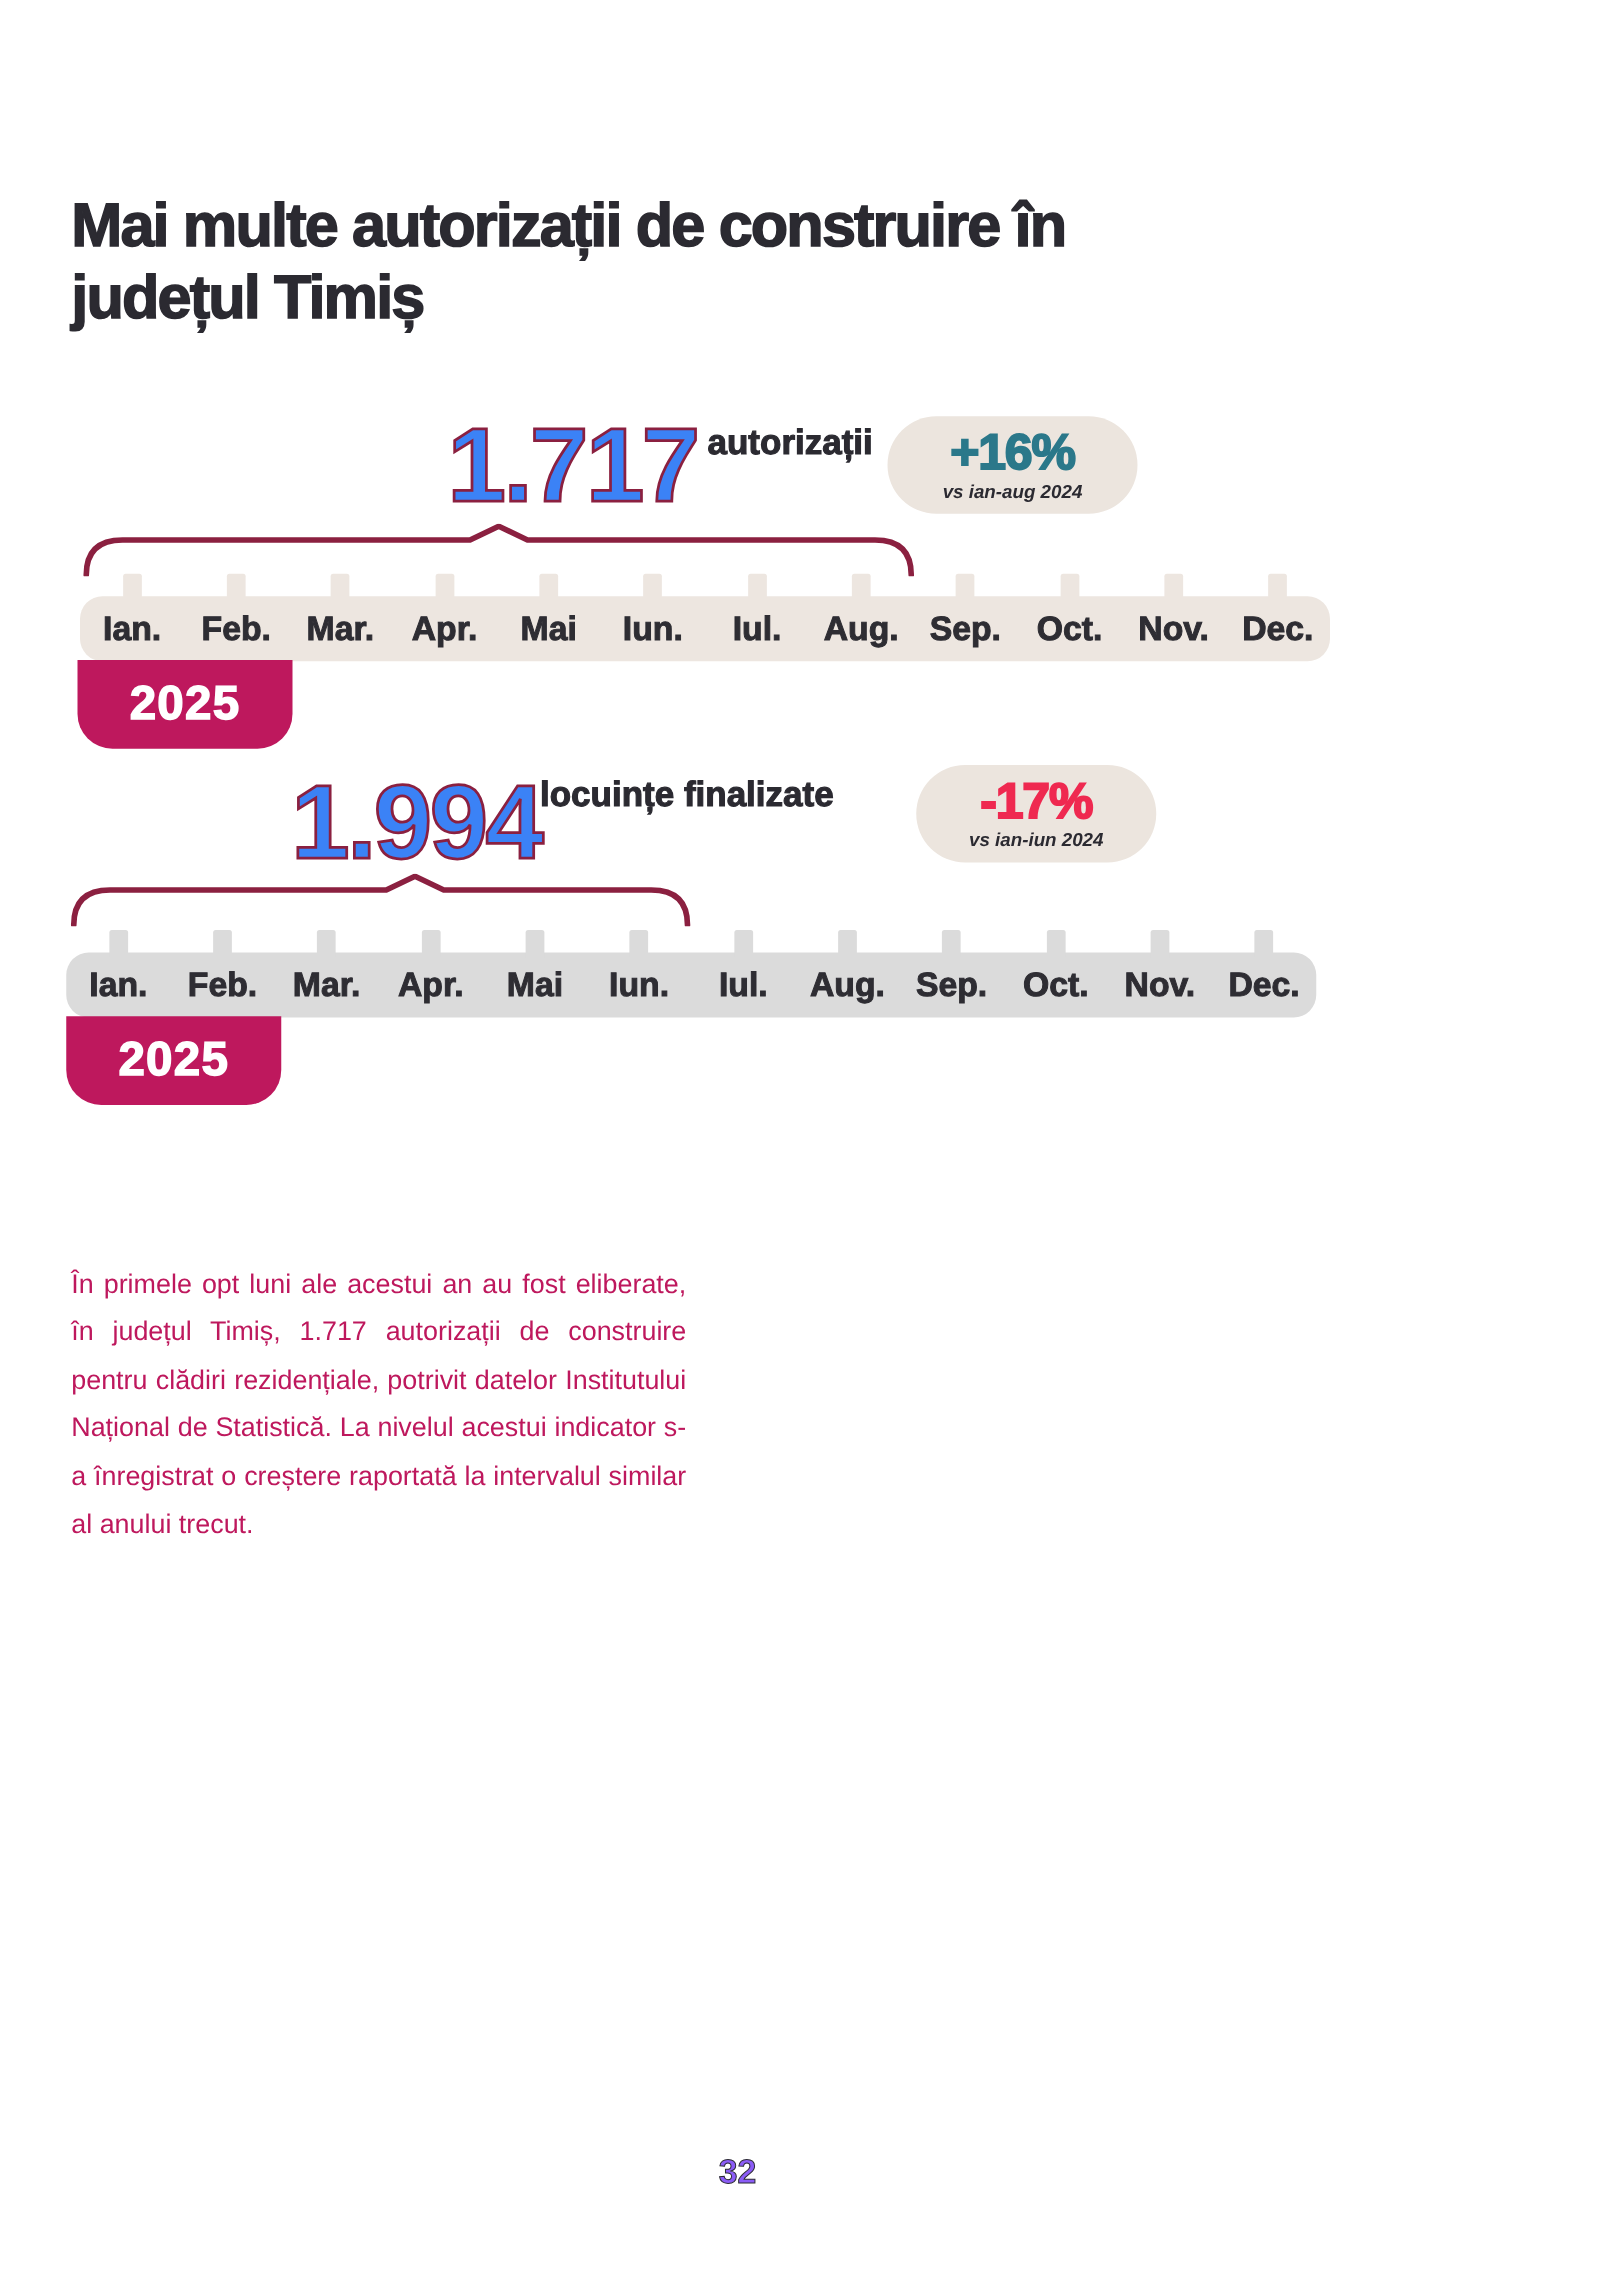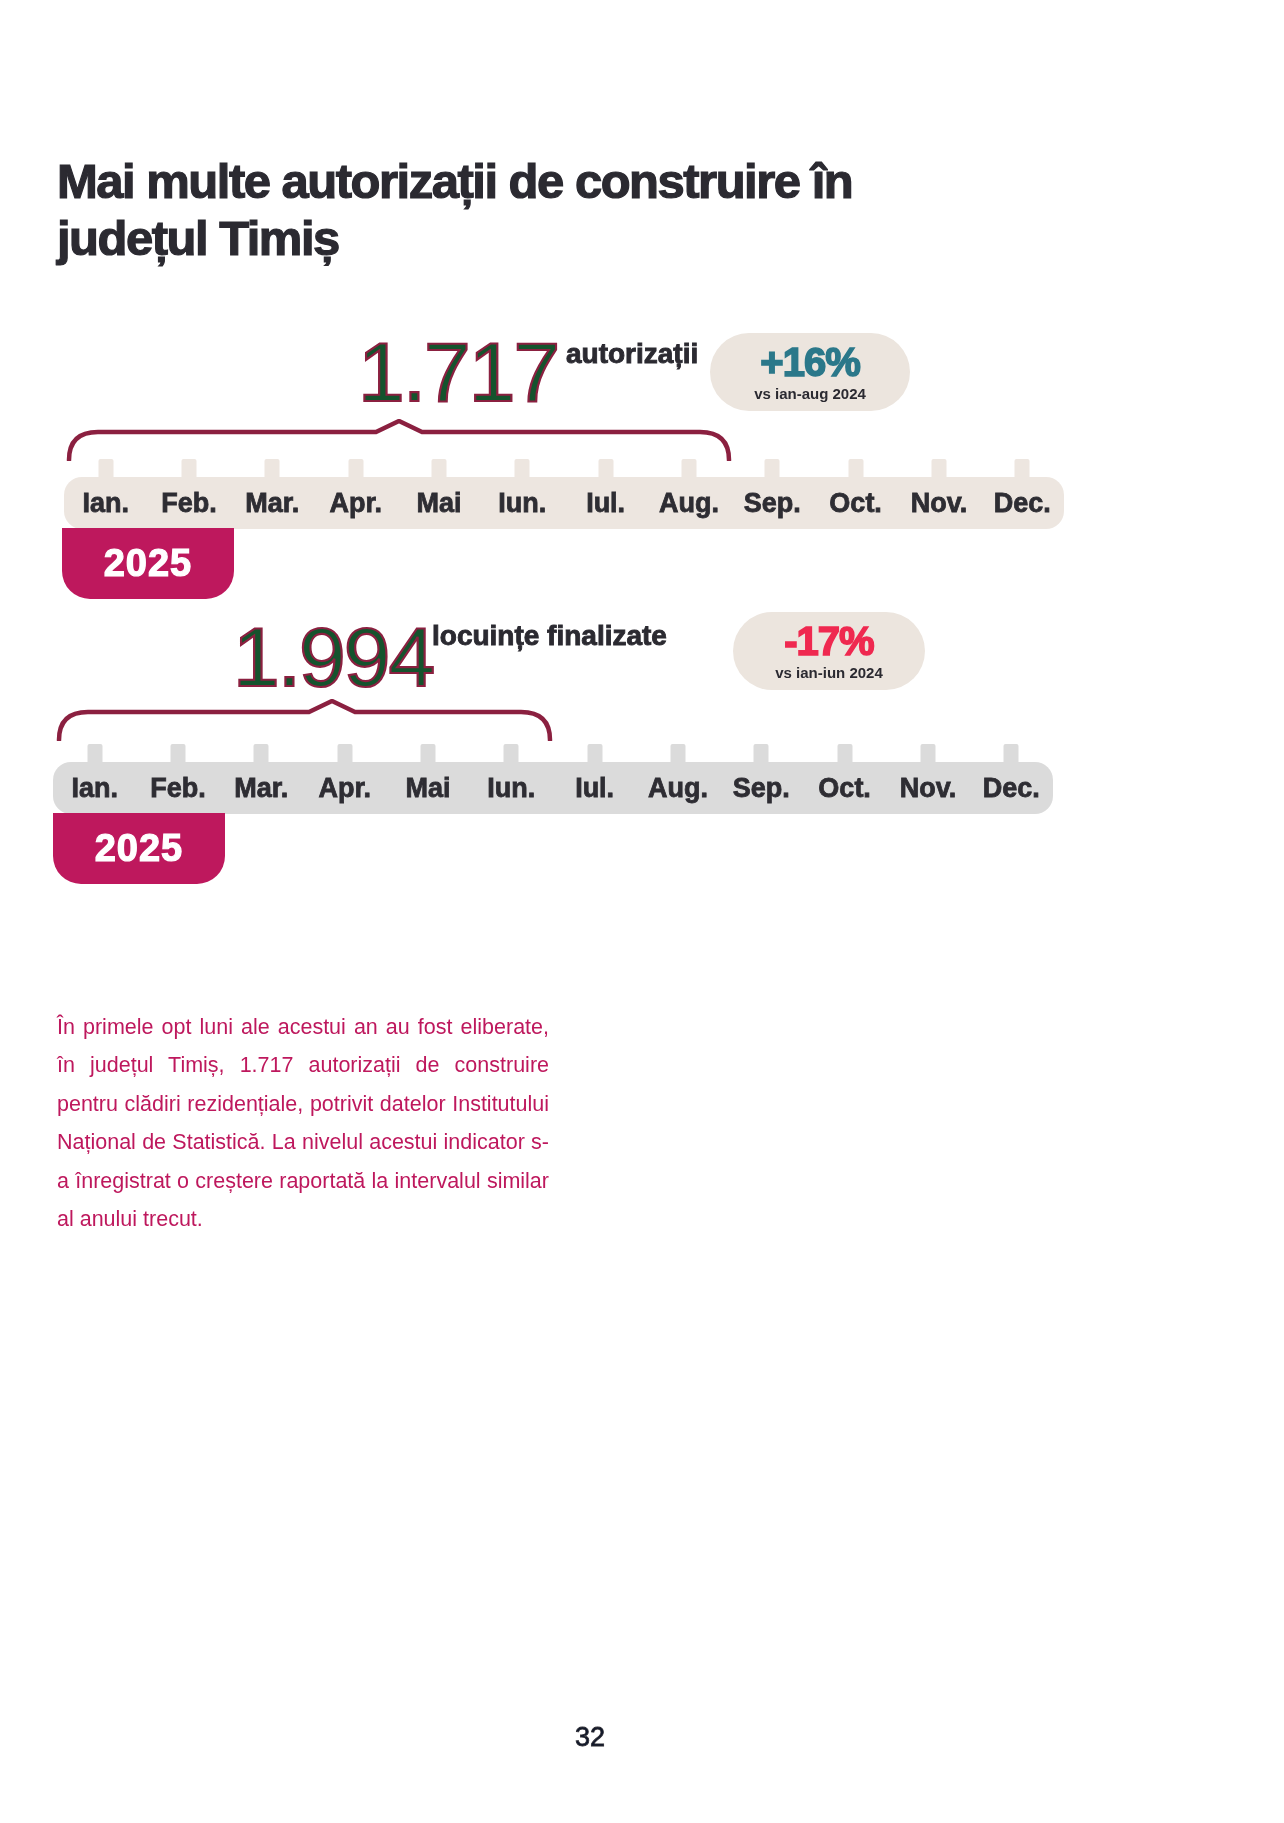--- a/index.html
+++ b/index.html
@@ -10,22 +10,22 @@
 
   
   .title {
     position:absolute; left:57px; top:120px; width:990px;
     font-size:49px; line-height:1.16; font-weight:800; letter-spacing:-1.5px;
     color:#2B2A31; -webkit-text-stroke:1.2px #2B2A31;
   }
 
   
   .stat-value {
-    position:absolute; font-size:84px; font-weight:400; line-height:1;
-    letter-spacing:-2px; color:#14532d; -webkit-text-stroke:2.2px #8B2040;
+    position:absolute; font-size:84px; font-weight:700; line-height:1;
+    letter-spacing:-2px; color:#3b82f6; -webkit-text-stroke:2.2px #8B2040;
   }
   #v1 { left:358px; top:330px; }
   #v2 { left:233px; top:615px; }
 
   .stat-label {
     position:absolute; font-size:28px; font-weight:800; color:#2B2A31;
     -webkit-text-stroke:0.9px #2B2A31;
   }
   #l1 { left:566px; top:338px; }
   #l2 { left:432px; top:620px; }
@@ -33,21 +33,21 @@
   
   .pill {
     position:absolute; background:#ECE5DE; border-radius:40px;
     display:flex; flex-direction:column; align-items:center; justify-content:center;
   }
   #pill1 { left:710px; top:333px; width:200px; height:78px; }
   #pill2 { left:733px; top:612px; width:192px; height:78px; }
   .pill-value { font-size:40px; font-weight:800; line-height:1; letter-spacing:-1px;text-align:right; }
   #pill1 .pill-value { color:#2B788A; -webkit-text-stroke:1.6px #2B788A; }
   #pill2 .pill-value { color:#EF2950; -webkit-text-stroke:1.6px #EF2950; }
-  .pill-caption { font-size:15px; font-weight:700; color:#2B2A31; margin-top:3px; }
+  .pill-caption { font-size:15px; font-weight:700; color:#2B2A31; margin-top:3px;font-style:italic; }
 
   
   .brace { position:absolute; }
   #brace1 { left:66px; top:419px; }
   #brace2 { left:56px; top:699px; }
 
   
   .timeline { position:absolute; width:1000px; }
   #tl1 { left:64px; top:459px; }
   #tl2 { left:53px; top:744px; }
@@ -75,21 +75,21 @@
   .col {
     position:absolute; top:986px; font-size:21.5px; line-height:38.5px;
     text-align:justify; color:#be185d;
   }
   #colL { left:57px; width:492px; }
   #colR { left:660px; width:497px; }
 
   
   .page-num {
     position:absolute; top:1722px; left:0; width:100%; text-align:center;
-    font-size:27px; font-weight:400; color:#0f172a; -webkit-text-stroke:0.8px #2B2A31;
+    font-size:27px; font-weight:700; color:#8b5cf6; -webkit-text-stroke:0.8px #2B2A31;
   }
 </style>
 </head>
 <body>
 
 <div class="page">
 
   <h1 class="title"><span>Mai multe autorizații de construire în</span><br>
   <span>județul Timiș</span></h1>
 

